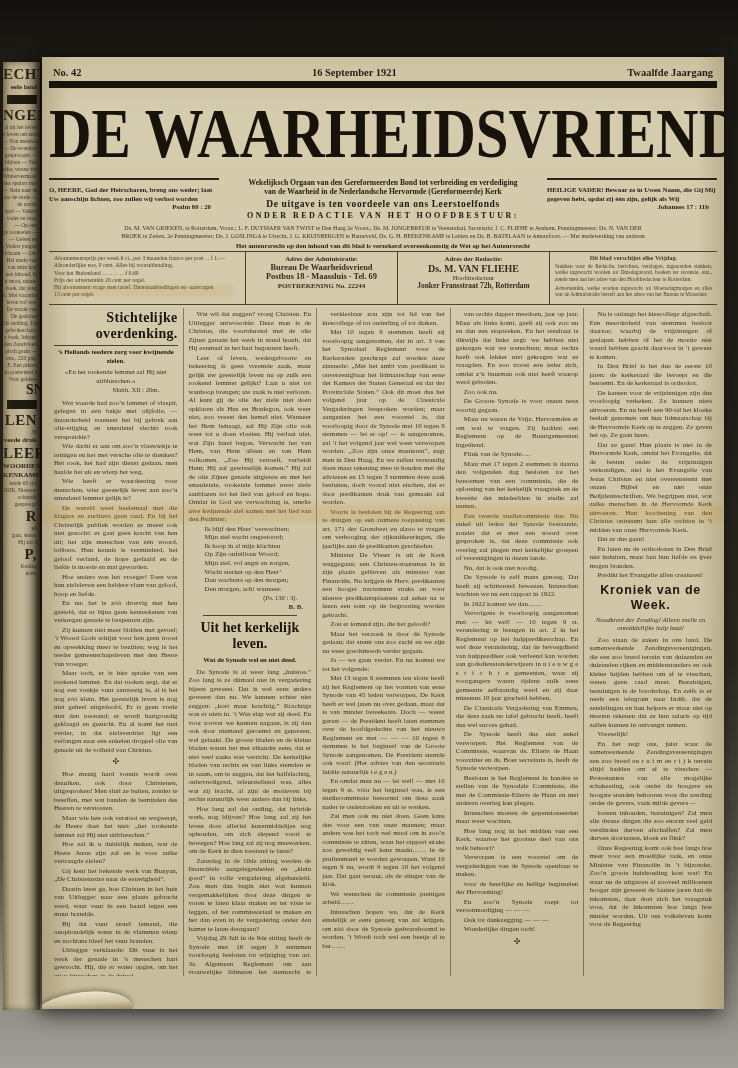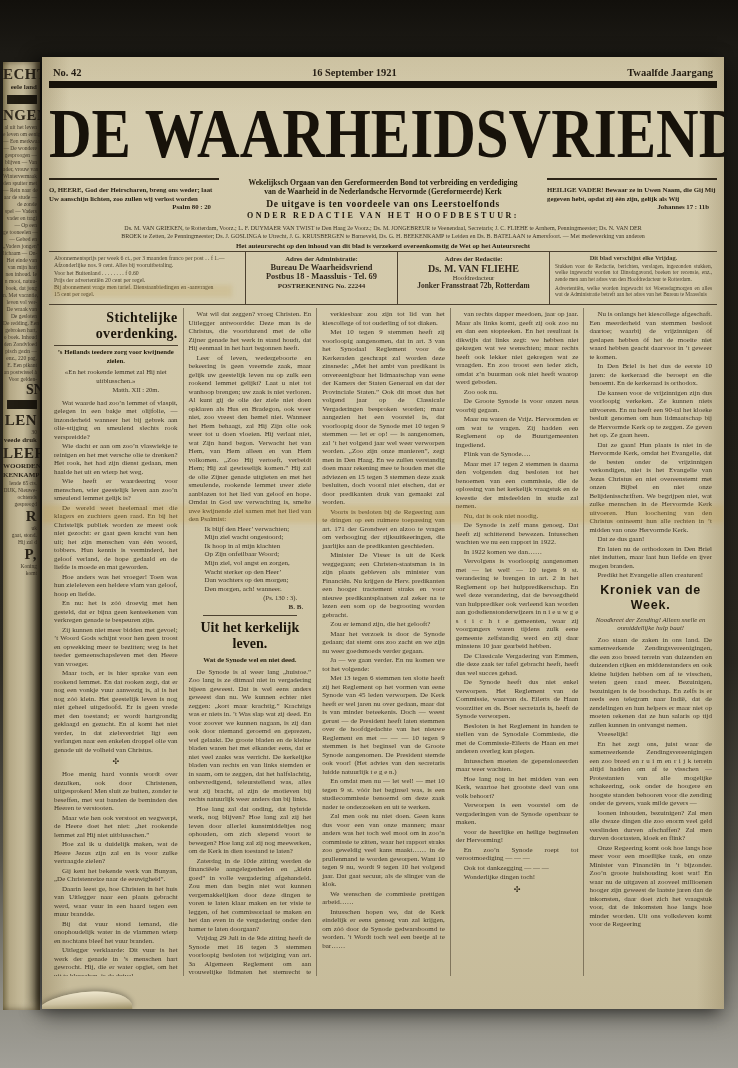--- a/index.html
+++ b/index.html
@@ -278,20 +278,21 @@
           <div class="b-para">We wenschen de commissie prettigen arbeid……</div>
           <div class="b-para">Intusschen hopen we, dat de Kerk eindelijk er eens genoeg van zal krijgen, om zóó door de Synode gedwarsboomd te worden. ’t Wordt toch wel een beetje al te bar……</div>
         </div>
         <div class="col">
           <div class="b-para">van rechts dapper meedoen, jaar op jaar. Maar als links komt, geeft zij ook zoo nu en dan een stopteeken. En het resultaat is dikwijls dat links zegt: we hebben niet gekregen wat we wenschten; maar rechts heeft ook lekker niet gekregen wat ze vraagden. En zoo troost een ieder zich, omdat z’n buurman ook niet heeft waarop werd geboden.</div>
           <div class="b-para">Zoo ook nu.</div>
           <div class="b-para">De Groote Synode is voor onzen neus voorbij gegaan.</div>
           <div class="b-para">Maar nu waren de Vrijz. Hervormden er om wat te vragen. Zij hadden een Reglement op de Buurtgemeenten ingediend.</div>
           <div class="b-para">Flink van de Synode….</div>
           <div class="b-para">Maar met 17 tegen 2 stemmen is daarna den volgenden dag besloten tot het benoemen van een commissie, die de oplossing van het kerkelijk vraagstuk en de kwestie der misdeelden in studie zal nemen.</div>
+          <div class="b-para">Een tweede studiecommissie dus. Nu enkel uit leden der Synode bestaande, zonder dat er met een woord over gesproken is, dat deze commissie ook overleg zal plegen met kerkelijke groepen of vereenigingen in dezen lande.</div>
           <div class="b-para">Nu, dat is ook niet noodig.</div>
           <div class="b-para">De Synode is zelf mans genoeg. Dat heeft zij schitterend bewezen. Intusschen wachten we nu een rapport in 1922.</div>
           <div class="b-para">In 1922 komen we dan……</div>
           <div class="b-para">Vervolgens is voorloopig aangenomen met — let wel! — 10 tegen 9 st. verandering te brengen in art. 2 in het Reglement op het hulppredikerschap. En wel deze verandering, dat de bevoegdheid van hulpprediker ook verleend kan worden aan godsdienstonderwijzers in n i e u w  g e s t i c h t e gemeenten, waar zij voorgangers waren tijdens zulk eene gemeente zelfstandig werd en zij daar minstens 10 jaar gearbeid hebben.</div>
           <div class="b-para">De Classicale Vergadering van Emmen, die deze zaak ter tafel gebracht heeft, heeft dus wel succes gehad.</div>
           <div class="b-para">De Synode heeft dus niet enkel verworpen. Het Reglement van de Commissie, waarvan ds. Eilerts de Haan voorzitter en ds. Boer secretaris is, heeft de Synode verworpen.</div>
           <div class="b-para">Besloten is het Reglement in handen te stellen van de Synodale Commissie, die met de Commissie-Eilerts de Haan en met anderen overleg kan plegen.</div>
           <div class="b-para">Intusschen moeten de gepensioneerden maar weer wachten.</div>
           <div class="b-para">Hoe lang nog in het midden van een Kerk, waartoe het grootste deel van ons volk behoort?</div>
           <div class="b-para">Verworpen is een voorstel om de vergaderingen van de Synode openbaar te maken.</div>

